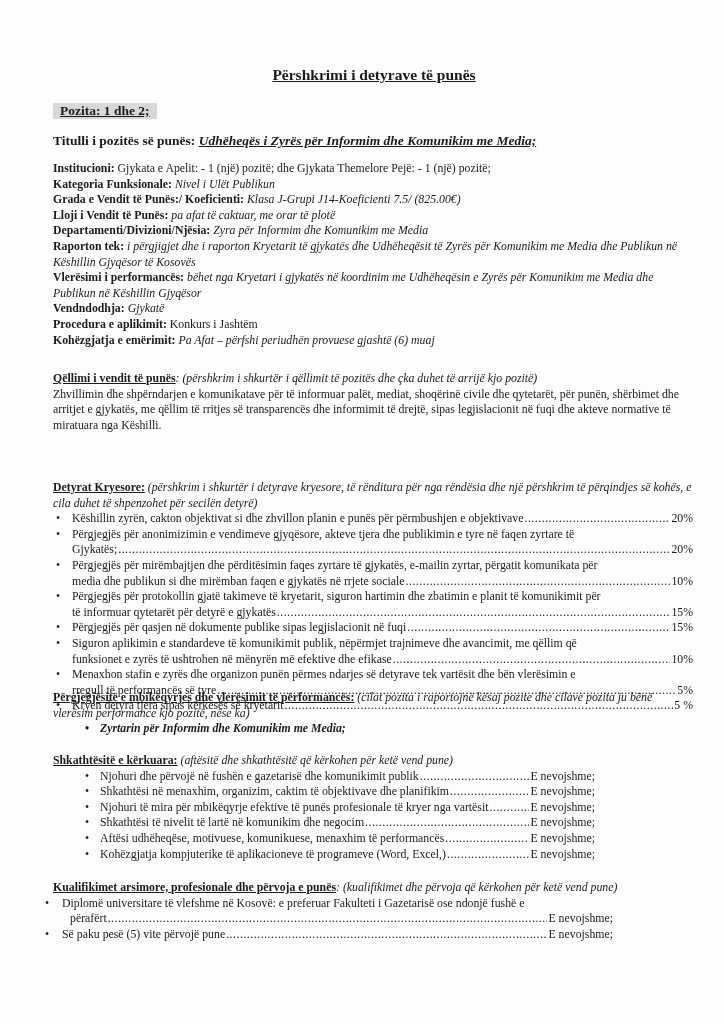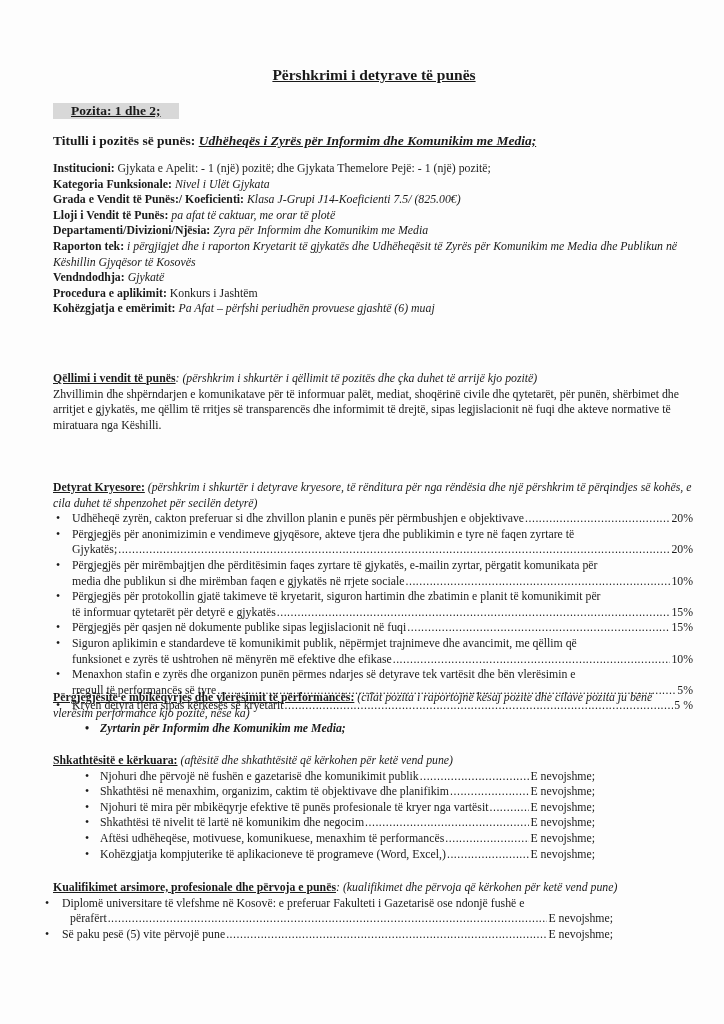--- a/index.html
+++ b/index.html
@@ -5,21 +5,21 @@
   html, body { margin: 0; padding: 0; }
   body {
     width: 724px; height: 1024px; background: #fdfdfd; overflow: hidden;
     font-family: "Liberation Serif", "DejaVu Serif", serif; color: #1a1a1a;
     position: relative;
   }
   .page { position: absolute; left: 12px; top: 0; width: 724px; height: 1000px; }
   .abs { position: absolute; white-space: nowrap; }
   .title { left: 0; width: 724px; text-align: center; top: 66px; font-size: 15.5px; font-weight: bold; }
   .title span { text-decoration: underline; }
-  .pozita { left: 41px; top: 103px; font-size: 13.5px; font-weight: bold; text-decoration: underline; background: #d8d8d8; padding: 0 18px; }
+  .pozita { left: 41px; top: 103px; font-size: 13.5px; font-weight: bold; text-decoration: underline; background: #d8d8d8; padding: 0 7px; }
   .titulli { left: 41px; top: 133px; font-size: 13.5px; font-weight: bold; }
   .titulli em { text-decoration: underline; }
   .fields { left: 41px; top: 161px; font-size: 11.8px; line-height: 15.6px; width: 640px; white-space: normal; }
   .fields .row { display: block; }
   .b { font-weight: bold; text-align: right; }
   .i { font-style: italic; }
   .sec { position: absolute; left: 41px; width: 640px; font-size: 11.8px; line-height: 15.6px; }
   .sec-h { font-weight: bold; text-decoration: underline; }
   .sec-note { font-style: italic; }
   .para { margin: 0; }
@@ -50,46 +50,47 @@
 
   <div class="abs pozita">Pozita: 1 dhe 2;</div>
 
   <div class="abs titulli">
     <span>Titulli i pozitës së punës:</span>
     <em>Udhëheqës i Zyrës për Informim dhe Komunikim me Media;</em>
   </div>
 
   <div class="abs fields" id="fields">
       <div class="row"><span class="b">Institucioni:</span> <span>Gjykata e Apelit: - 1 (një) pozitë; dhe Gjykata Themelore Pejë: - 1 (një) pozitë;</span></div>
-      <div class="row"><span class="b">Kategoria Funksionale:</span> <span class="i">Nivel i Ulët Gjykata</span></div>
+      <div class="row"><span class="b">Kategoria Funksionale:</span> <span class="i">Nivel i Ulët Publikun</span></div>
       <div class="row"><span class="b">Grada e Vendit të Punës:/ Koeficienti:</span> <span class="i">Klasa J-Grupi J14-Koeficienti 7.5/ (825.00€)</span></div>
       <div class="row"><span class="b">Lloji i Vendit të Punës:</span> <span class="i">pa afat të caktuar, me orar të plotë</span></div>
       <div class="row"><span class="b">Departamenti/Divizioni/Njësia:</span> <span class="i">Zyra për Informim dhe Komunikim me Media</span></div>
       <div class="row"><span class="b">Raporton tek:</span> <span class="i">i përgjigjet dhe i raporton Kryetarit të gjykatës dhe Udhëheqësit të Zyrës për Komunikim me Media dhe Publikun në Këshillin Gjyqësor të Kosovës</span></div>
+      <div class="row"><span class="b">Vlerësimi i performancës:</span> <span class="i">bëhet nga Kryetari i gjykatës në koordinim me Udhëheqësin e Zyrës për Komunikim me Media dhe Publikun në Këshillin Gjyqësor</span></div>
       <div class="row"><span class="b">Vendndodhja:</span> <span class="i">Gjykatë</span></div>
       <div class="row"><span class="b">Procedura e aplikimit:</span> <span>Konkurs i Jashtëm</span></div>
       <div class="row"><span class="b">Kohëzgjatja e emërimit:</span> <span class="i">Pa Afat – përfshi periudhën provuese gjashtë (6) muaj</span></div>
     </div>
 
   <div class="sec" style="top:371px;">
     <div>
       <span class="sec-h">Qëllimi i vendit të punës</span><span class="sec-note">: (përshkrim i shkurtër i qëllimit të pozitës dhe çka duhet të arrijë kjo pozitë)</span>
     </div>
     <p class="para">Zhvillimin dhe shpërndarjen e komunikatave për të informuar palët, mediat, shoqërinë civile dhe qytetarët, për punën, shërbimet dhe arritjet e gjykatës, me qëllim të rritjes së transparencës dhe informimit të drejtë, sipas legjislacionit në fuqi dhe akteve normative të miratuara nga Këshilli.</p>
   </div>
 
   <div class="sec" style="top:450px;margin-top:30px;">
     <div>
       <span class="sec-h">Detyrat Kryesore:</span><span class="sec-note"> (përshkrim i shkurtër i detyrave kryesore, të rënditura për nga rëndësia dhe një përshkrim të përqindjes së kohës, e cila duhet të shpenzohet për secilën detyrë)</span>
     </div>
     <ul class="duties" id="duties">
         <li>
           <span class="bullet">•</span>
           <div class="line">
-            <span class="txt">Udhëheqë zyrën, cakton preferuar si dhe zhvillon planin e punës për përmbushjen e objektivave</span>
+            <span class="txt">Këshillin zyrën, cakton objektivat si dhe zhvillon planin e punës për përmbushjen e objektivave</span>
             <span class="dots"></span>
             <span class="val">20%</span>
           </div>
         </li>
         <li>
           <span class="bullet">•</span>
           <div>Përgjegjës për anonimizimin e vendimeve gjyqësore, akteve tjera dhe publikimin e tyre në faqen zyrtare të</div>
           <div class="line">
             <span class="txt">Gjykatës;</span>
             <span class="dots"></span>

